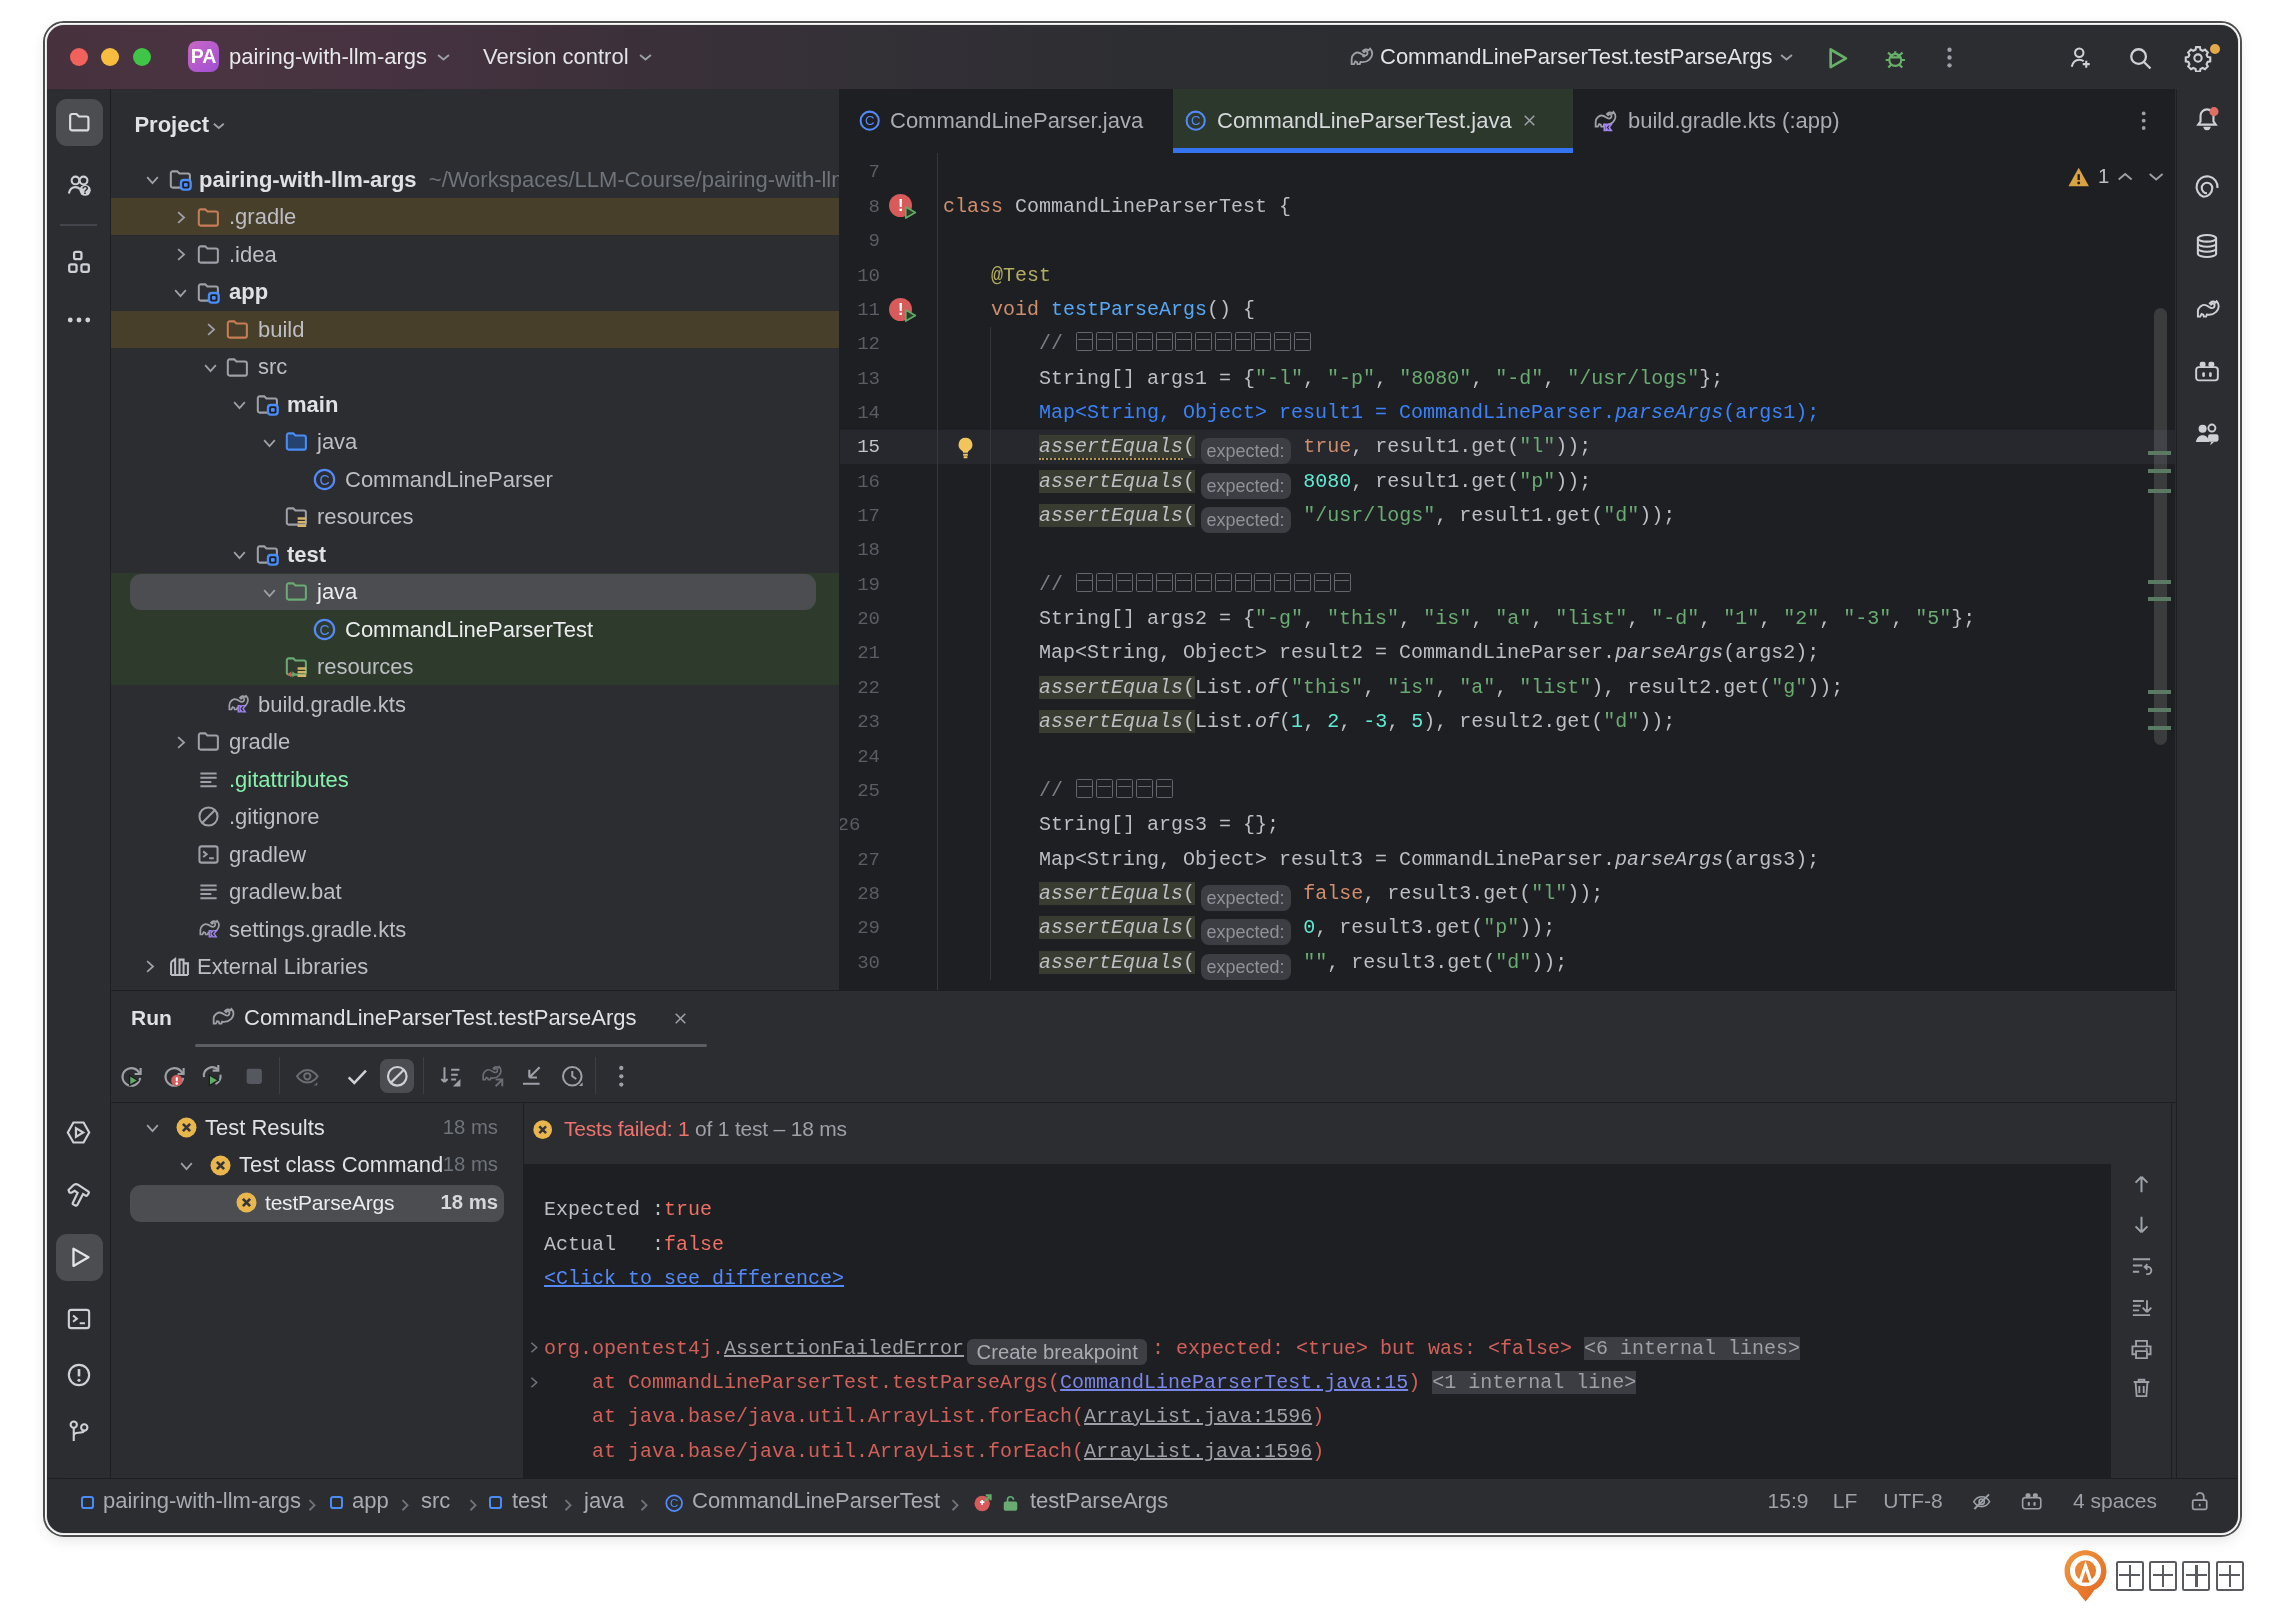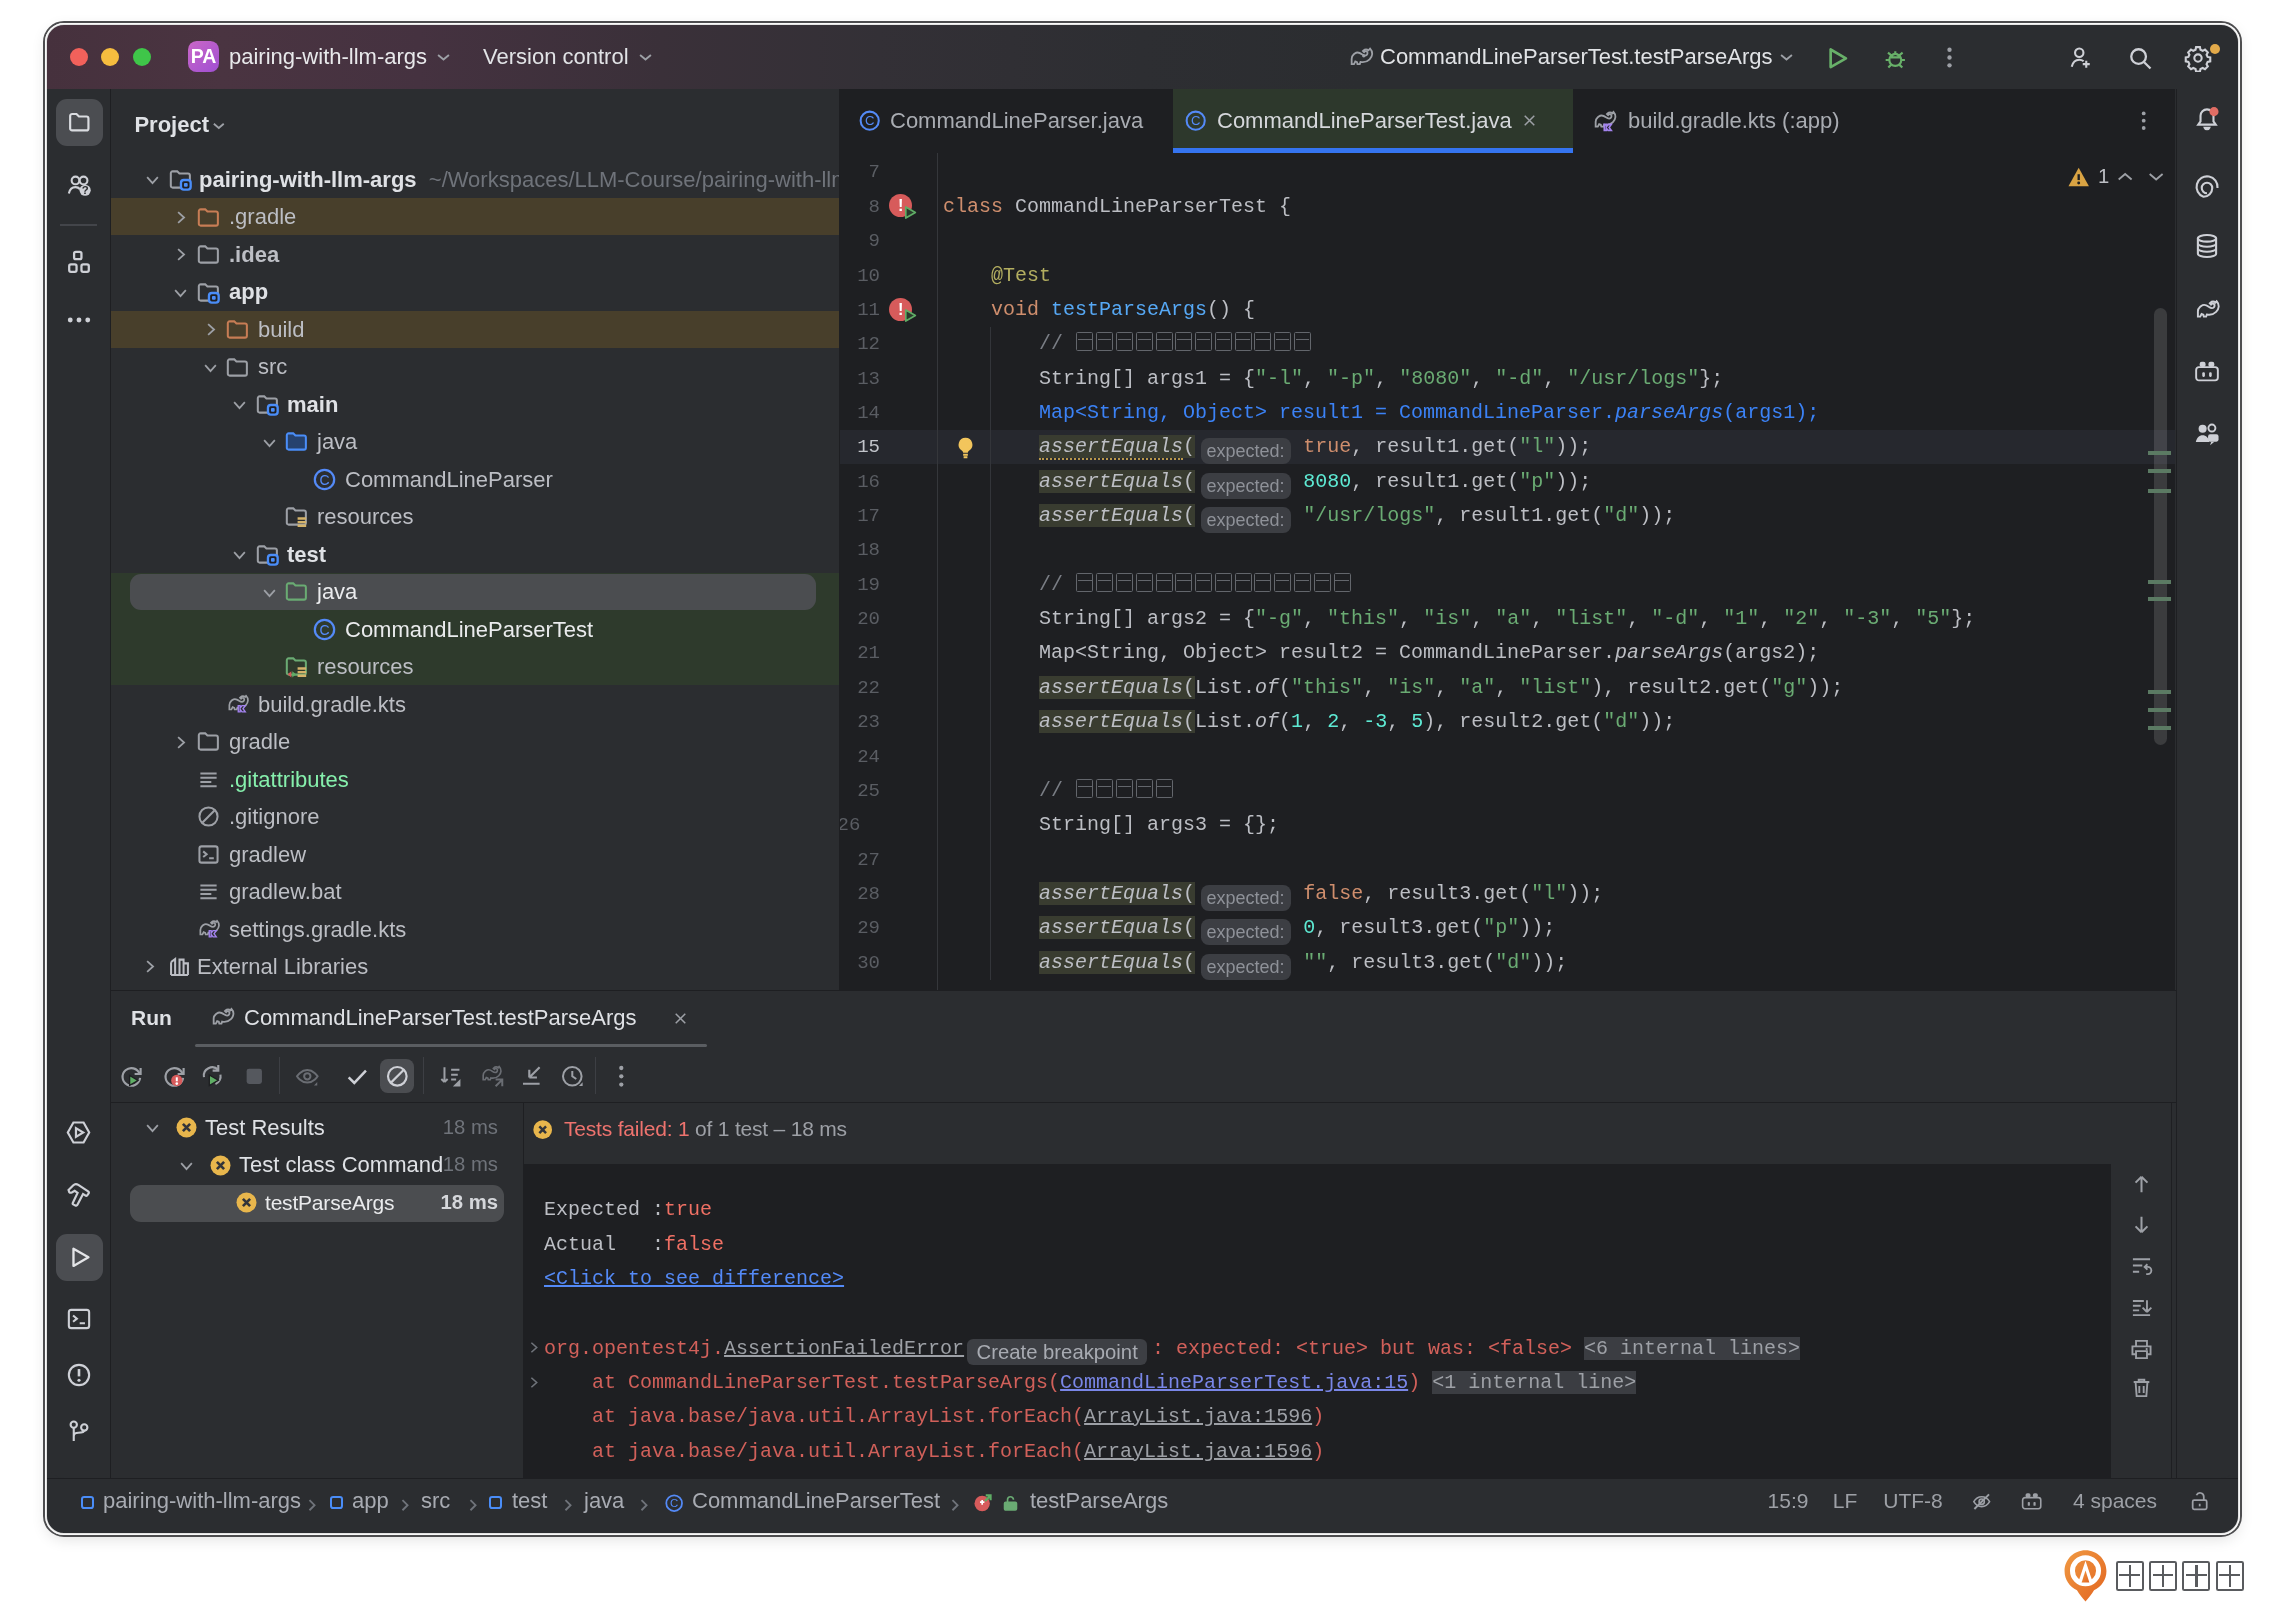--- a/index.html
+++ b/index.html
@@ -234,20 +234,21 @@
 <div class="a mono" style="left:896px;top:405px;height:34px;line-height:34px;color:#bcbec4">        <span class="hl"><span class="it sq">assertEquals</span>(</span><span class="pill">expected:</span><span class="kw">true</span>, result1.get(<span class="str">"l"</span>));</div>
 <div class="a mono" style="left:896px;top:440px;height:34px;line-height:34px;color:#bcbec4">        <span class="hl"><span class="it">assertEquals</span>(</span><span class="pill">expected:</span><span class="num">8080</span>, result1.get(<span class="str">"p"</span>));</div>
 <div class="a mono" style="left:896px;top:474px;height:34px;line-height:34px;color:#bcbec4">        <span class="hl"><span class="it">assertEquals</span>(</span><span class="pill">expected:</span><span class="str">"/usr/logs"</span>, result1.get(<span class="str">"d"</span>));</div>
 <div class="a mono" style="left:896px;top:543px;height:34px;line-height:34px;color:#bcbec4">        <span class="cmt">// <span class="cjk"></span><span class="cjk"></span><span class="cjk"></span><span class="cjk"></span><span class="cjk"></span><span class="cjk"></span><span class="cjk"></span><span class="cjk"></span><span class="cjk"></span><span class="cjk"></span><span class="cjk"></span><span class="cjk"></span><span class="cjk"></span><span class="cjk"></span></span></div>
 <div class="a mono" style="left:896px;top:577px;height:34px;line-height:34px;color:#bcbec4">        String[] args2 = {<span class="str">"-g"</span>, <span class="str">"this"</span>, <span class="str">"is"</span>, <span class="str">"a"</span>, <span class="str">"list"</span>, <span class="str">"-d"</span>, <span class="str">"1"</span>, <span class="str">"2"</span>, <span class="str">"-3"</span>, <span class="str">"5"</span>};</div>
 <div class="a mono" style="left:896px;top:611px;height:34px;line-height:34px;color:#bcbec4">        Map&lt;String, Object&gt; result2 = CommandLineParser.<span class="it">parseArgs</span>(args2);</div>
 <div class="a mono" style="left:896px;top:646px;height:34px;line-height:34px;color:#bcbec4">        <span class="hl"><span class="it">assertEquals</span>(</span>List.<span class="it">of</span>(<span class="str">"this"</span>, <span class="str">"is"</span>, <span class="str">"a"</span>, <span class="str">"list"</span>), result2.get(<span class="str">"g"</span>));</div>
 <div class="a mono" style="left:896px;top:680px;height:34px;line-height:34px;color:#bcbec4">        <span class="hl"><span class="it">assertEquals</span>(</span>List.<span class="it">of</span>(<span class="num">1</span>, <span class="num">2</span>, <span class="num">-3</span>, <span class="num">5</span>), result2.get(<span class="str">"d"</span>));</div>
 <div class="a mono" style="left:896px;top:749px;height:34px;line-height:34px;color:#bcbec4">        <span class="cmt">// <span class="cjk"></span><span class="cjk"></span><span class="cjk"></span><span class="cjk"></span><span class="cjk"></span></span></div>
 <div class="a mono" style="left:896px;top:783px;height:34px;line-height:34px;color:#bcbec4">        String[] args3 = {};</div>
+<div class="a mono" style="left:896px;top:818px;height:34px;line-height:34px;color:#bcbec4">        Map&lt;String, Object&gt; result3 = CommandLineParser.<span class="it">parseArgs</span>(args3);</div>
 <div class="a mono" style="left:896px;top:852px;height:34px;line-height:34px;color:#bcbec4">        <span class="hl"><span class="it">assertEquals</span>(</span><span class="pill">expected:</span><span class="kw">false</span>, result3.get(<span class="str">"l"</span>));</div>
 <div class="a mono" style="left:896px;top:886px;height:34px;line-height:34px;color:#bcbec4">        <span class="hl"><span class="it">assertEquals</span>(</span><span class="pill">expected:</span><span class="num">0</span>, result3.get(<span class="str">"p"</span>));</div>
 <div class="a mono" style="left:896px;top:921px;height:34px;line-height:34px;color:#bcbec4">        <span class="hl"><span class="it">assertEquals</span>(</span><span class="pill">expected:</span><span class="str">""</span>, result3.get(<span class="str">"d"</span>));</div>
 <svg class="a" style="left:2020px;top:141px" width="23.4" height="22" viewBox="0 0 16 15">
       <path d="M8 1.2L15 13.8H1z" fill="#d9a343"></path>
       <path d="M8 5.6v4" stroke="#1e1f22" stroke-width="1.6"></path>
       <circle cx="8" cy="11.6" r="1" fill="#1e1f22"></circle>
     </svg>
 <div class="a t" style="left:2051px;top:134px;height:34px;line-height:34px;font-size:20.3px;color:#bcbec4">1</div>
 <svg class="a" style="left:2068px;top:144px" width="20.3" height="15.6" viewBox="0 0 22 16">
@@ -550,21 +551,21 @@
 <svg class="a" style="left:85px;top:116px" width="25" height="25" viewBox="0 0 16 16">
         <path d="M1.8 4c0-.7.5-1.2 1.2-1.2h2.9l1.4 1.4h5.5c.7 0 1.2.5 1.2 1.2v6.6c0 .7-.5 1.2-1.2 1.2H3c-.7 0-1.2-.5-1.2-1.2z" fill="none" stroke="#c77d55" stroke-width="1.3"></path>
       </svg>
 <div class="a t" style="left:118px;top:109px;height:37px;line-height:37px;font-size:22px;letter-spacing:0"><span style="color:#bcbec4;font-weight:normal">.gradle</span></div>
 <svg class="a" style="left:60px;top:156px" width="19" height="19" viewBox="0 0 16 16">
         <path d="M6 3.5l5 4.5-5 4.5" stroke="#9da0a6" stroke-width="1.5" fill="none"></path>
       </svg>
 <svg class="a" style="left:85px;top:153px" width="25" height="25" viewBox="0 0 16 16">
         <path d="M1.8 4c0-.7.5-1.2 1.2-1.2h2.9l1.4 1.4h5.5c.7 0 1.2.5 1.2 1.2v6.6c0 .7-.5 1.2-1.2 1.2H3c-.7 0-1.2-.5-1.2-1.2z" fill="none" stroke="#9da0a6" stroke-width="1.3"></path>
       </svg>
-<div class="a t" style="left:118px;top:147px;height:37px;line-height:37px;font-size:22px;letter-spacing:0"><span style="color:#bcbec4;font-weight:bold">.idea</span></div>
+<div class="a t" style="left:118px;top:147px;height:37px;line-height:37px;font-size:22px;letter-spacing:0"><span style="color:#bcbec4;font-weight:normal">.idea</span></div>
 <svg class="a" style="left:60px;top:194px" width="19" height="19" viewBox="0 0 16 16">
         <path d="M3.5 6l4.5 5 4.5-5" stroke="#9da0a6" stroke-width="1.5" fill="none"></path>
       </svg>
 <svg class="a" style="left:85px;top:191px" width="25" height="25" viewBox="0 0 16 16">
         <path d="M1.8 4c0-.7.5-1.2 1.2-1.2h2.9l1.4 1.4h5.5c.7 0 1.2.5 1.2 1.2v6.6c0 .7-.5 1.2-1.2 1.2H3c-.7 0-1.2-.5-1.2-1.2z" fill="none" stroke="#9da0a6" stroke-width="1.3"></path>
         <rect x="8.3" y="8.3" width="6.2" height="6.2" rx="1.8" fill="#1e1f22" stroke="#4a8df8" stroke-width="1.5"></rect>
         <rect x="10.2" y="10.2" width="2.4" height="2.4" rx=".6" fill="#4a8df8"></rect>
       </svg>
 <div class="a t" style="left:118px;top:184px;height:37px;line-height:37px;font-size:22px;letter-spacing:0"><span style="color:#dfe1e5;font-weight:bold">app</span></div>
 <div class="a" style="left:0;top:222px;width:729px;height:37px;background:#483f2b"></div>

